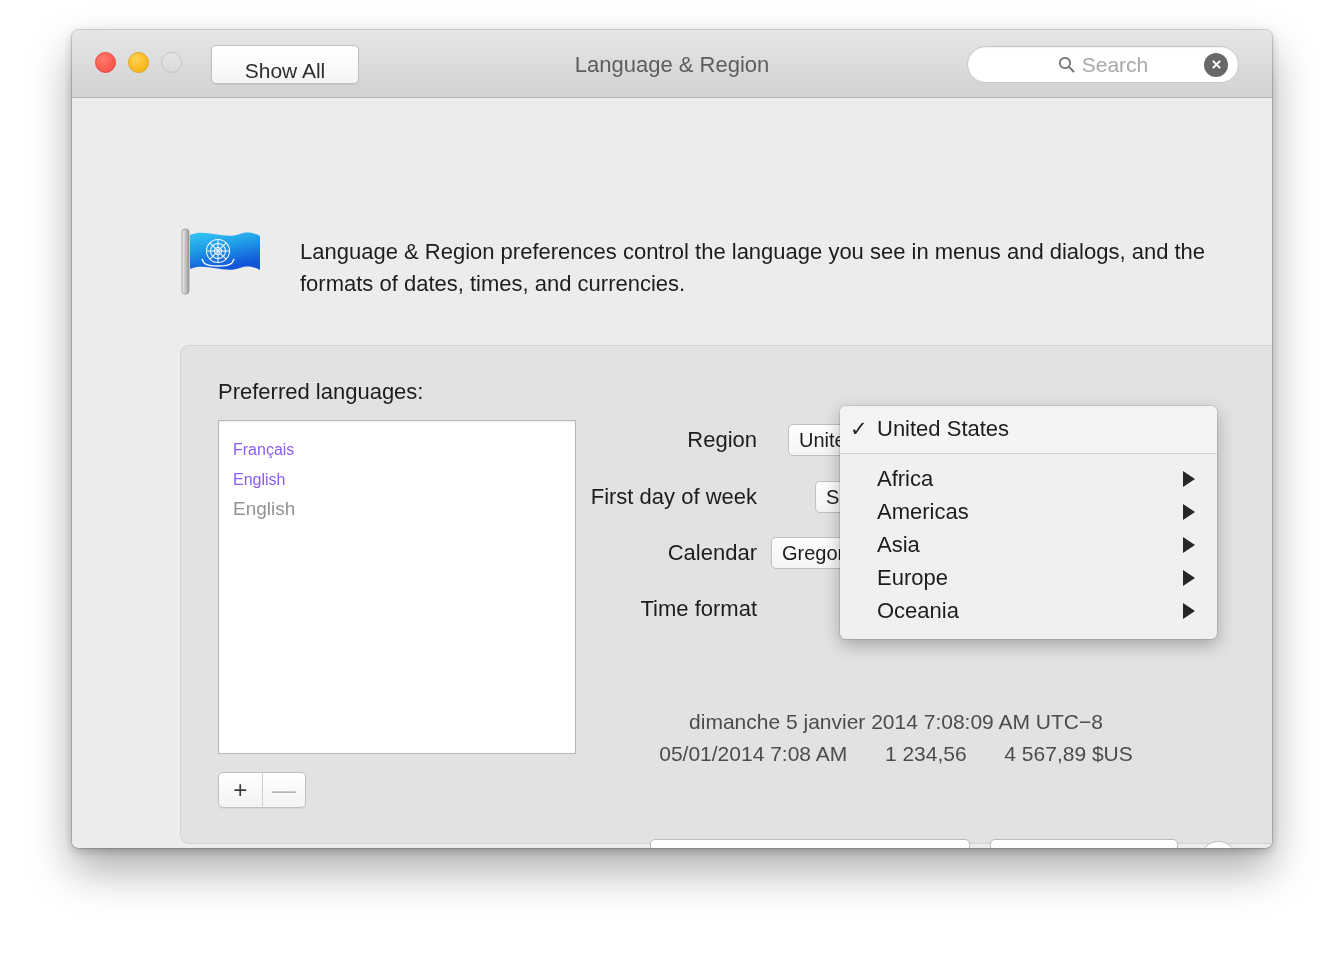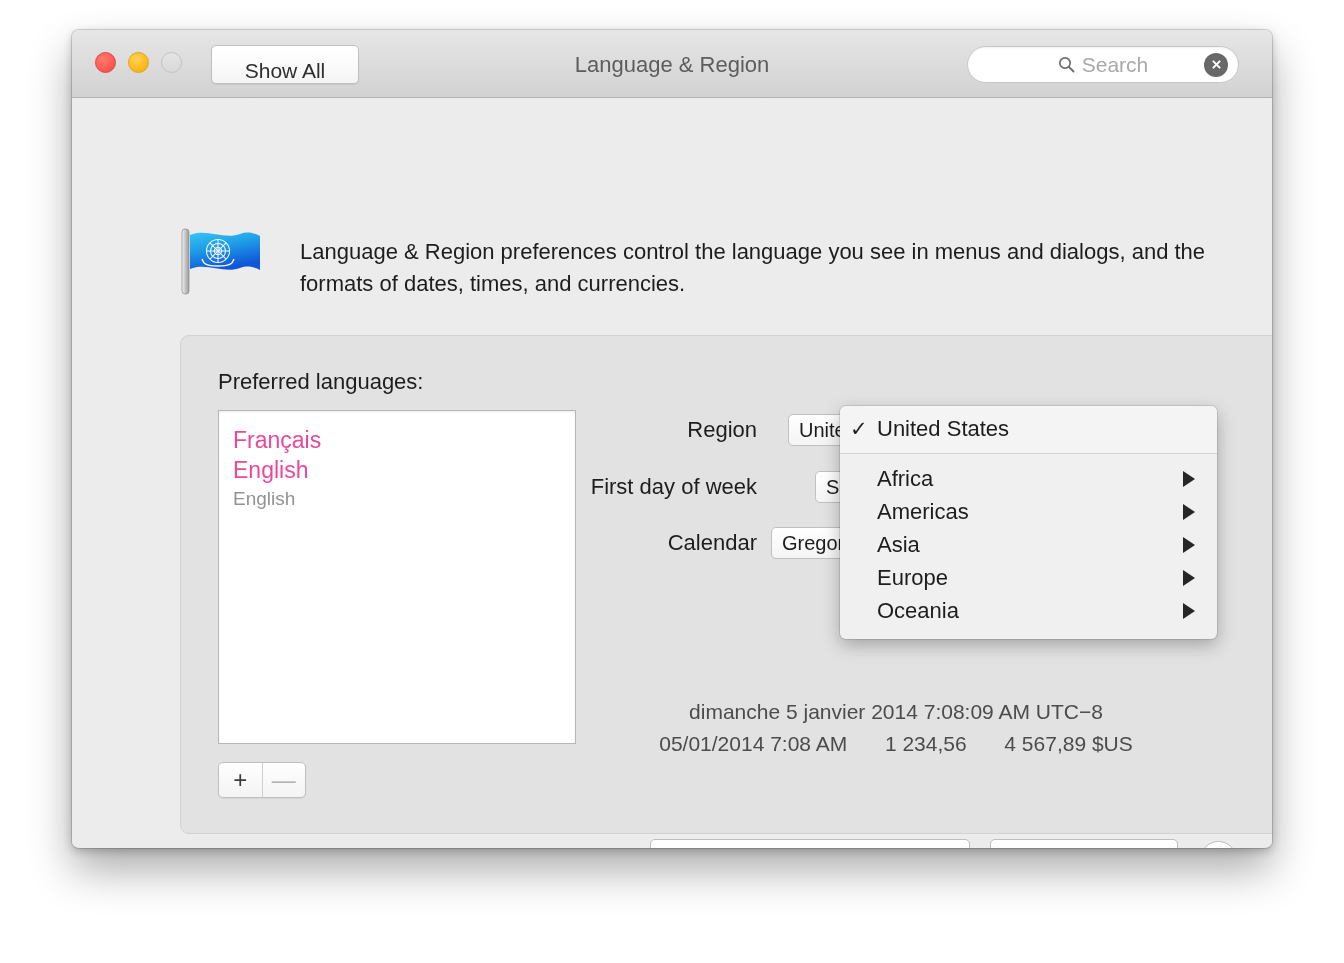--- a/index.html
+++ b/index.html
@@ -154,21 +154,21 @@
     width: 950px;
     font-size: 22px;
     line-height: 32px;
     color: #1d1d1d;
   }
 
   
   #pref-panel {
     position: absolute;
     left: 108px;
-    top: 237px;
+    top: 247px;
     width: 1130px;
     height: 499px;
     background: #e2e2e2;
     border-radius: 9px;
     border: 1px solid #d2d2d2;
     box-sizing: border-box;
   }
 
   #pref-label {
     position: absolute;
@@ -187,22 +187,22 @@
     height: 334px;
     background: #ffffff;
     border: 1px solid #b7b7b7;
     box-shadow: inset 0 1px 2px rgba(0,0,0,0.08);
     box-sizing: border-box;
     overflow: hidden;
   }
   .lang-item { padding: 0 14px; }
   .lang-item:first-child { margin-top: 14px; }
   .lang-name {
-    font-size: 23px;
-    color: #ec4899;
+    font-size: 16px;
+    color: #8b5cf6;
     line-height: 30px;
   }
   .lang-sub {
     font-size: 19px;
     color: #939393;
     line-height: 28px;
     margin-bottom: 10px;
   }
 
   
@@ -482,20 +482,26 @@
           <span>Gregorian</span>
           <span class="popup-arrowbox">
             <svg width="11" height="18" viewBox="0 0 11 18">
               <polyline points="2,7 5.5,3 9,7" fill="none" stroke="#ffffff" stroke-width="1.7" stroke-linecap="round" stroke-linejoin="round"></polyline>
               <polyline points="2,11 5.5,15 9,11" fill="none" stroke="#ffffff" stroke-width="1.7" stroke-linecap="round" stroke-linejoin="round"></polyline>
             </svg>
           </span>
         </div>
       </div>
 
+      <div class="setting-row" style="left:260px; top:247px;">
+        <div class="setting-label">Time format</div>
+        <div class="popup-button" style="visibility:hidden;">
+          <span>24-Hour Time</span>
+        </div>
+      </div>
 
       <div id="format-preview">
         <div id="format-line1">dimanche 5 janvier 2014 7:08:09 AM UTC−8</div>
         <div id="format-line2">
           <span>05/01/2014 7:08 AM</span>
           <span class="gap"></span>
           <span>1 234,56</span>
           <span class="gap"></span>
           <span>4 567,89 $US</span>
         </div>

